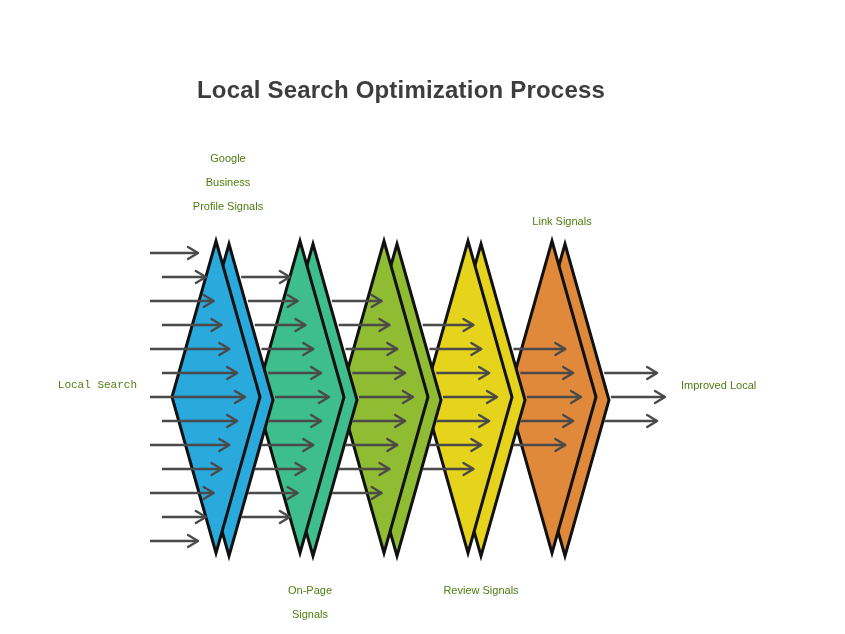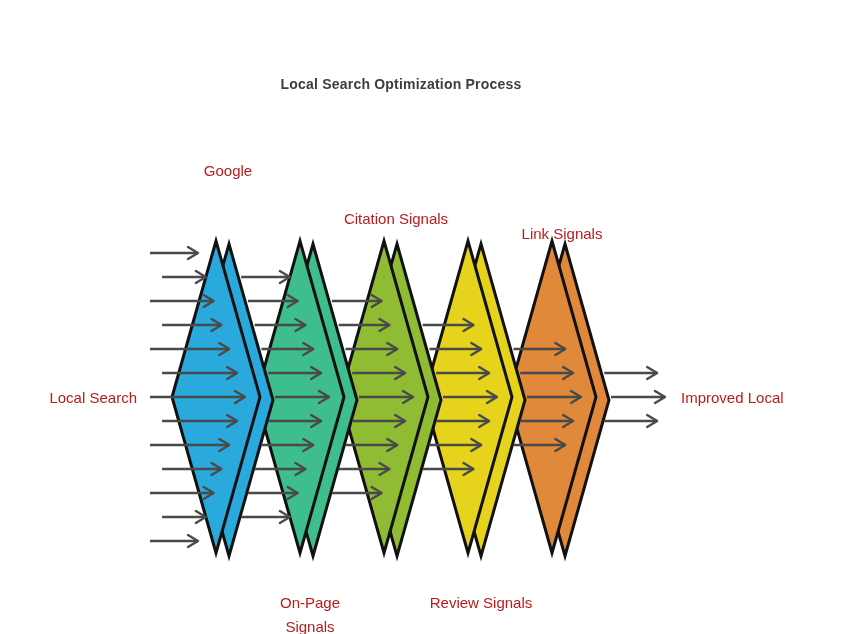--- a/index.html
+++ b/index.html
@@ -7,29 +7,28 @@
     position:relative;
     width:845px;height:634px;
     background:#ffffff;
     overflow:hidden;
     font-family:"Liberation Sans","DejaVu Sans",sans-serif;
   }
   #diagram{position:absolute;left:0;top:0;}
   .title{
     position:absolute;left:401px;top:76px;
     transform:translateX(-50%);
-    font-size:14px;font-weight:700;color:#3d3d3d;
+    font-size:24px;font-weight:700;color:#3d3d3d;
     white-space:nowrap;letter-spacing:.2px;
   }
   .label{
     position:absolute;
-    font-size:15px;line-height:24px;color:#b91c1c;
+    font-size:11px;line-height:24px;color:#4d7c0f;
     text-align:center;transform:translateX(-50%);
     white-space:nowrap;
-    margin-top:13px;
   }
   .label span{display:block;}
   .label.align-right{transform:none;text-align:right;}
   .label.align-left{transform:none;text-align:left;}
 </style>
 </head>
 <body>
 
 <div id="canvas">
 
@@ -100,40 +99,39 @@
         <line x1="162" y1="517" x2="205.83333333333334" y2="517" stroke="#4a4a4a" stroke-width="2.4" marker-end="url(#ah)"></line>
         <line x1="241.15384615384616" y1="517" x2="289.83333333333337" y2="517" stroke="#4a4a4a" stroke-width="2.4" marker-end="url(#ah)"></line>
         <line x1="150" y1="541" x2="198" y2="541" stroke="#4a4a4a" stroke-width="2.4" marker-end="url(#ah)"></line>
       </g>
   </svg>
 
   <div class="title">Local Search Optimization Process</div>
 
   <div class="label" style="left:228px;top:146px;">
     <span>Google</span>
+    <span>Business</span>
+    <span>Profile Signals</span>
   </div>
 
-  <div class="label" style="left:396px;top:194px;">
-    <span>Citation Signals</span>
-  </div>
 
   <div class="label" style="left:562px;top:209px;">
     <span>Link Signals</span>
   </div>
 
   <div class="label" style="left:310px;top:578px;">
     <span>On-Page</span>
     <span>Signals</span>
   </div>
 
   <div class="label" style="left:481px;top:578px;">
     <span>Review Signals</span>
   </div>
 
-  <div class="label align-right" style="left:10px;top:373px;width:127px;">
+  <div class="label align-right" style="left:10px;top:373px;width:127px;font-family:Liberation Mono, monospace;">
     <span>Local Search</span>
   </div>
 
   <div class="label align-left" style="left:681px;top:373px;">
     <span>Improved Local</span>
   </div>
 
 </div>
 
 </body></html>

